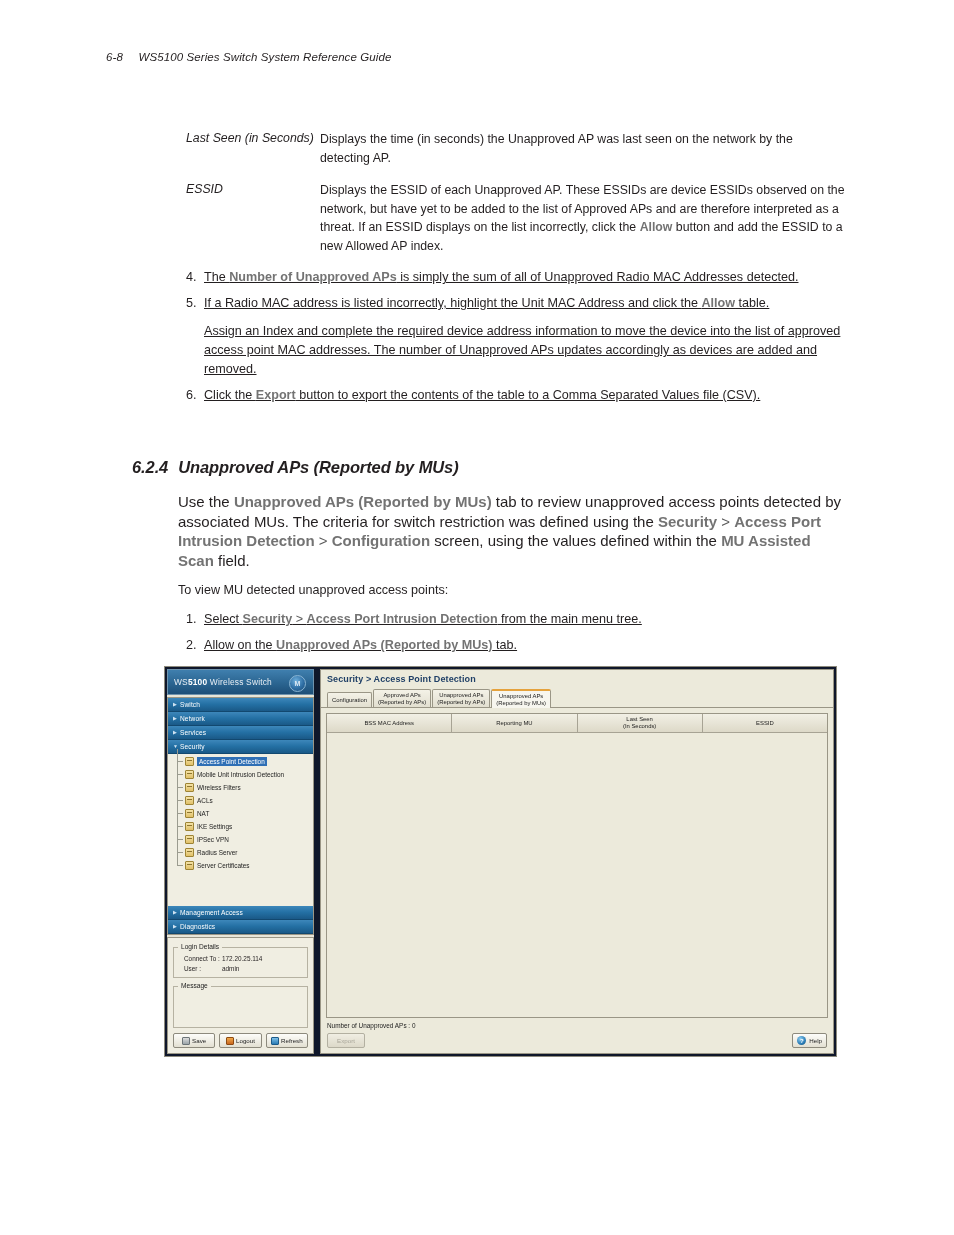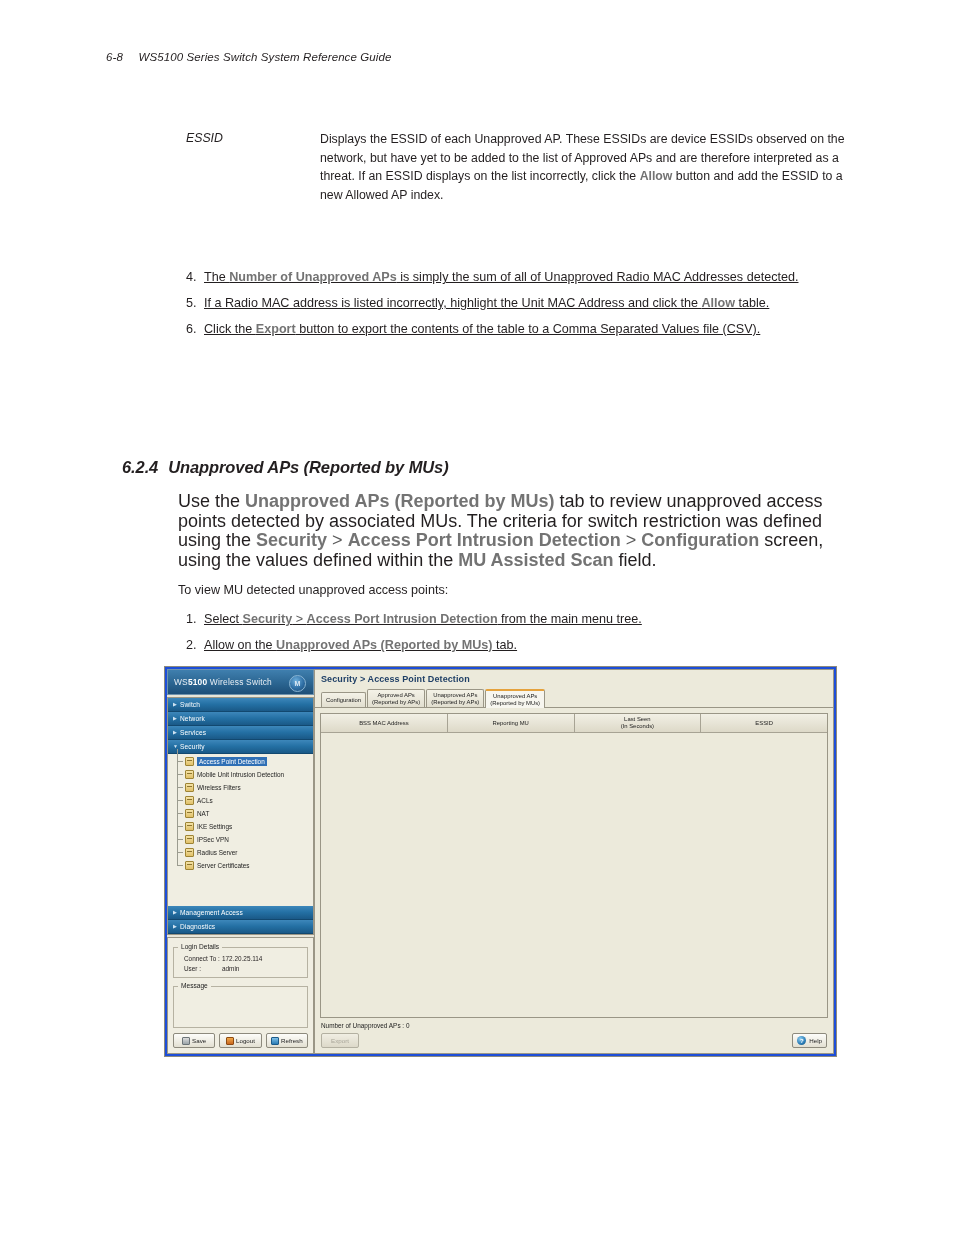--- a/index.html
+++ b/index.html
@@ -60,37 +60,37 @@
     flex: 0 0 18px;
     font-size: 12.6px;
     line-height: 19px;
   }
   .step .txt { flex: 1; font-size: 12.6px; line-height: 19px; text-decoration: underline; }
   .step .sub { margin-top: 9px; }
 
   
   .section-head {
     position: absolute;
-    left: 122px;
+    left: 132px;
     top: 458px;
     font-size: 16.5px;
     font-weight: bold;
     font-style: italic;
     letter-spacing: -.1px;
     white-space: nowrap;
   }
   .section-head .snum { display: inline-block; margin-right: 10px; }
 
   
   .intro {
     position: absolute;
     left: 178px;
     top: 492px;
     width: 672px;
-    font-size: 18px;
+    font-size: 15px;
     line-height: 19.6px;
   }
 
   .toview {
     position: absolute;
     left: 178px;
     top: 581px;
     font-size: 12.6px;
     line-height: 19px;
   }
@@ -99,37 +99,37 @@
   .blue { color: #737373; font-weight: bold; }
   .gt { color: #5b5b5b; }
 
   
   .shot {
     position: absolute;
     left: 164px;
     top: 666px;
     width: 673px;
     height: 391px;
-    background: #1d4ed8;
+    background: #0f172a;
     border: 1px solid #8d8a7d;
     box-sizing: border-box;
     font-size: 6px;
     display: flex;
     padding: 2px;
   }
   .shot-left {
     width: 147px;
     flex: 0 0 147px;
     display: flex;
     flex-direction: column;
     background: #e9e6d8;
   }
   .shot-right {
     flex: 1;
-    margin-left: 0;
+    margin-left: 6px;
     background: #eceadb;
     border: 1px solid #9a9686;
     box-sizing: border-box;
     display: flex;
     flex-direction: column;
     position: relative;
   }
 
   
   .brand {
@@ -416,34 +416,39 @@
 <body>
 
 <div class="page-header">
   <span class="folio">6-8</span>
   <span class="sep"></span>
   <span>WS5100 Series Switch System Reference Guide</span>
 </div>
 
 <div class="deflist">
   <div class="defrow">
+    <div class="defterm">Last Seen (in Seconds)</div>
+    <div class="defdesc">Displays the time (in seconds) the Unapproved AP was last seen on the network by the detecting AP.</div>
+  </div>
+  <div class="defrow">
     <div class="defterm">ESSID</div>
     <div class="defdesc"><span>Displays the ESSID of each Unapproved AP. These ESSIDs are device ESSIDs observed on the network, but have yet to be added to the list of Approved APs and are therefore interpreted as a threat. If an ESSID displays on the list incorrectly, click the </span><span class="blue">Allow</span><span> button and add the ESSID to a new Allowed AP index.</span></div>
   </div>
 </div>
 
 <div class="steps">
   <div class="step">
     <div class="num">4.</div>
     <div class="txt"><span>The </span><span class="blue">Number of Unapproved APs</span><span> is simply the sum of all of Unapproved Radio MAC Addresses detected.</span></div>
   </div>
   <div class="step">
     <div class="num">5.</div>
     <div class="txt">
       <span>If a Radio MAC address is listed incorrectly, highlight the Unit MAC Address and click the </span><span class="blue">Allow</span><span> table.</span>
+      <div class="sub">Assign an Index and complete the required device address information to move the device into the list of approved access point MAC addresses. The number of Unapproved APs updates accordingly as devices are added and removed.</div>
     </div>
   </div>
   <div class="step">
     <div class="num">6.</div>
     <div class="txt"><span>Click the </span><span class="blue">Export</span><span> button to export the contents of the table to a Comma Separated Values file (CSV).</span></div>
   </div>
 </div>
 
 <div class="section-head">
   <span class="snum">6.2.4</span><span>Unapproved APs (Reported by MUs)</span>

